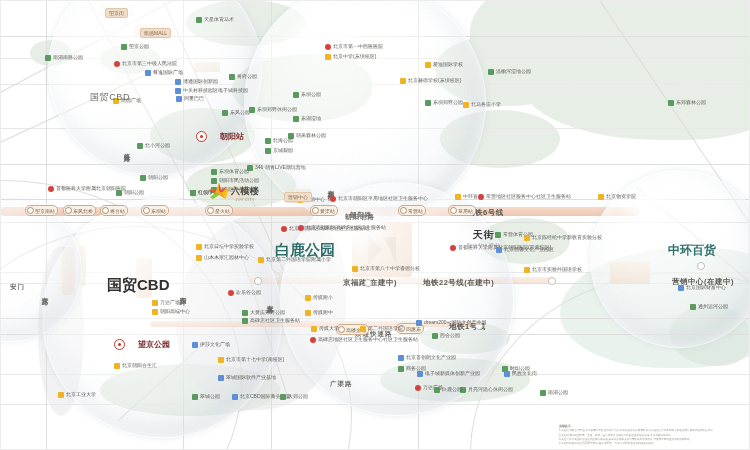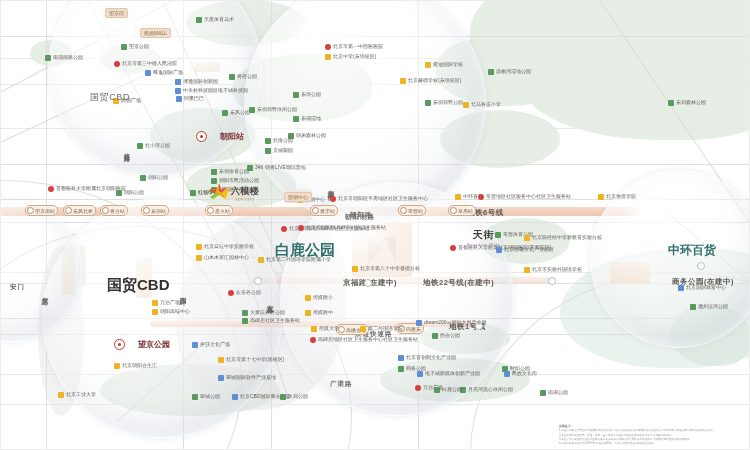--- a/index.html
+++ b/index.html
@@ -189,21 +189,21 @@
     <div class="hlabel" style="left: 350px; top: 211px;">朝阳路</div>
     <div class="hlabel" style="left: 345px; top: 213px;">朝阳北路</div>
     <div class="vlabel" style="left: 326px; top: 185px;">东坝南二街</div>
     <div class="vlabel" style="left: 122px; top: 148px;">将台路</div>
     <div class="hlabel" style="left: 330px; top: 380px;">广渠路</div>
     <div class="hlabel" style="left: 10px; top: 283px;">安门</div>
     <div class="metroline-label" style="left: 467px; top: 208px;">地铁6号线</div>
     <div class="metroline-label" style="left: 449px; top: 322px;">地铁1号线</div>
     <div class="metroline-label" style="left: 423px; top: 278px;">地铁22号线(在建中)</div>
     <div class="metroline-label" style="left: 343px; top: 278px;">京福路(在建中)</div>
-    <div class="metroline-label" style="left: 672px; top: 277px;">商务公园(在建中)</div>
+    <div class="metroline-label" style="left: 672px; top: 277px;">营销中心(在建中)</div>
     <div class="st" style="left: 25px; top: 205px;">
       <span class="dot"></span>
       <span>望京南站</span>
     </div>
     <div class="st" style="left: 63px; top: 205px;">
       <span class="dot"></span>
       <span>东风北桥</span>
     </div>
     <div class="st" style="left: 100px; top: 205px;">
       <span class="dot"></span>

